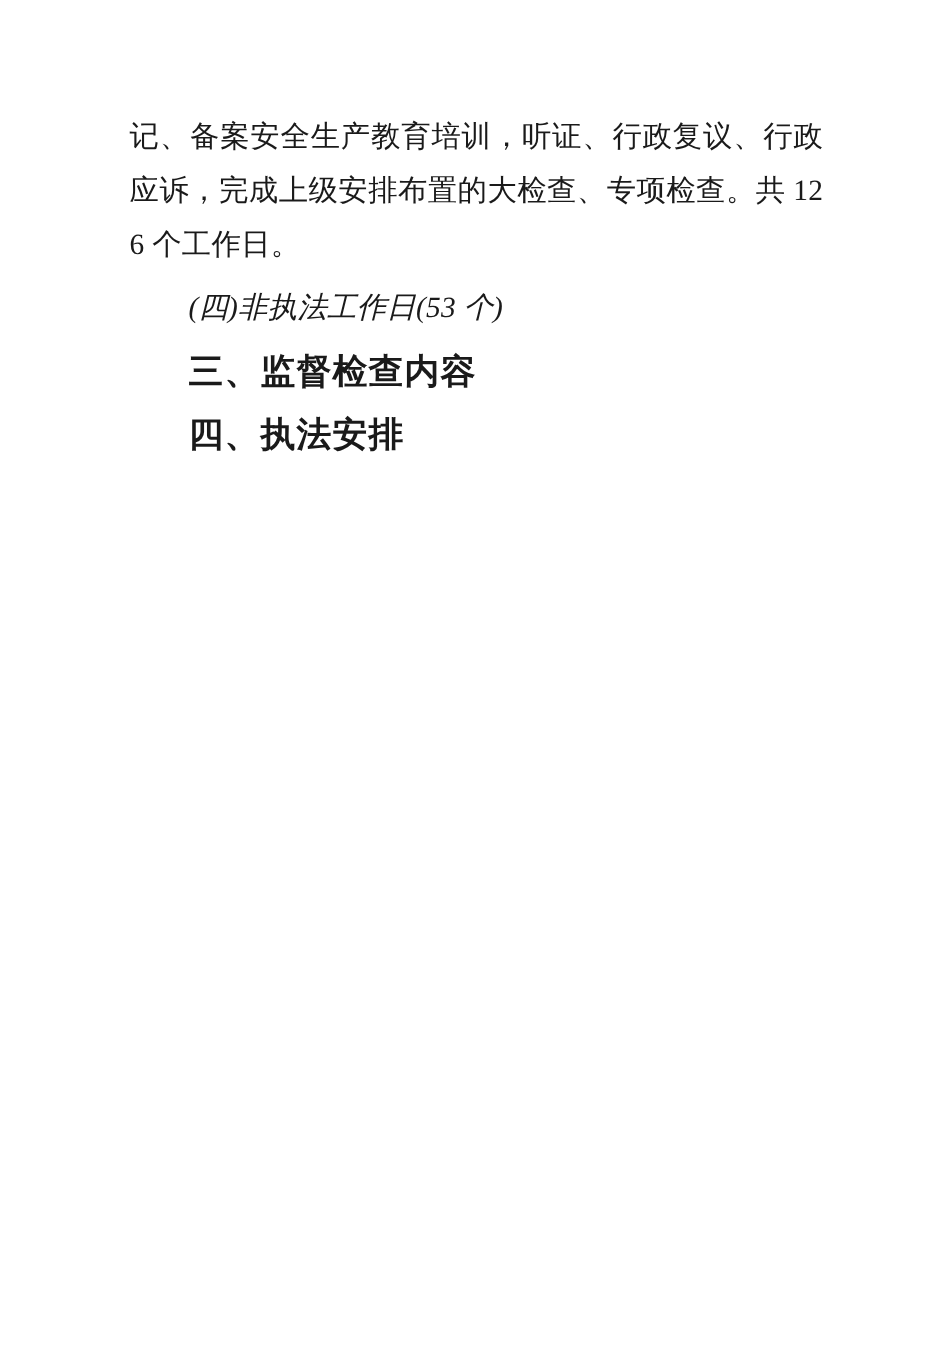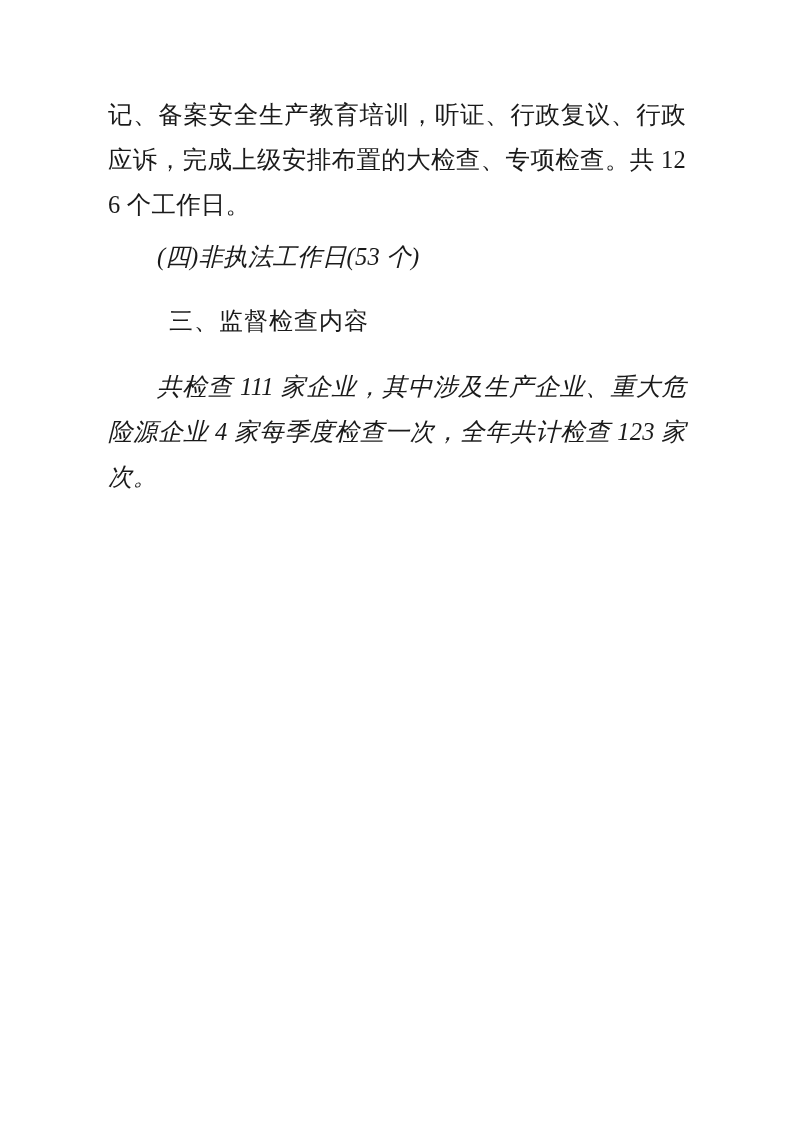--- a/index.html
+++ b/index.html
@@ -36,27 +36,27 @@
     text-align: justify;
     text-justify: inter-ideograph;
     margin: 0;
     word-break: break-all;
   }
   .indent {
     text-indent: 49px;
     font-style: italic;
   }
   .heading {
-    font-size: 24px;
+    font-size: 29px;
     line-height: 45px;
-    font-weight: normal;
+    font-weight: bold;
     font-family: "DejaVu Serif", "Liberation Serif", serif;
     text-indent: 49px;
     letter-spacing: 1px;
-    margin: 12px;
+    margin: 0;
   }
   .gap-small { height: 7px; }
   .gap-head { height: 8px; }
 </style>
 </head>
 <body>
 
 <div class="page">
   <div class="content">
 
@@ -67,17 +67,17 @@
     <p class="para indent">(四)非执法工作日(53 个)</p>
 
 
     <div class="gap-head"></div>
 
     <p class="heading">三、监督检查内容</p>
 
 
     <div class="gap-head"></div>
 
+    <p class="heading">四、执法安排</p>
 
-    <p class="para indent">共检查 111 家企业，其中涉及生产企业、重大危险源企业 4 家每季度检查一次，全年共计检查 123 家次。</p>
 
   </div>
 </div>
 
 </body></html>

